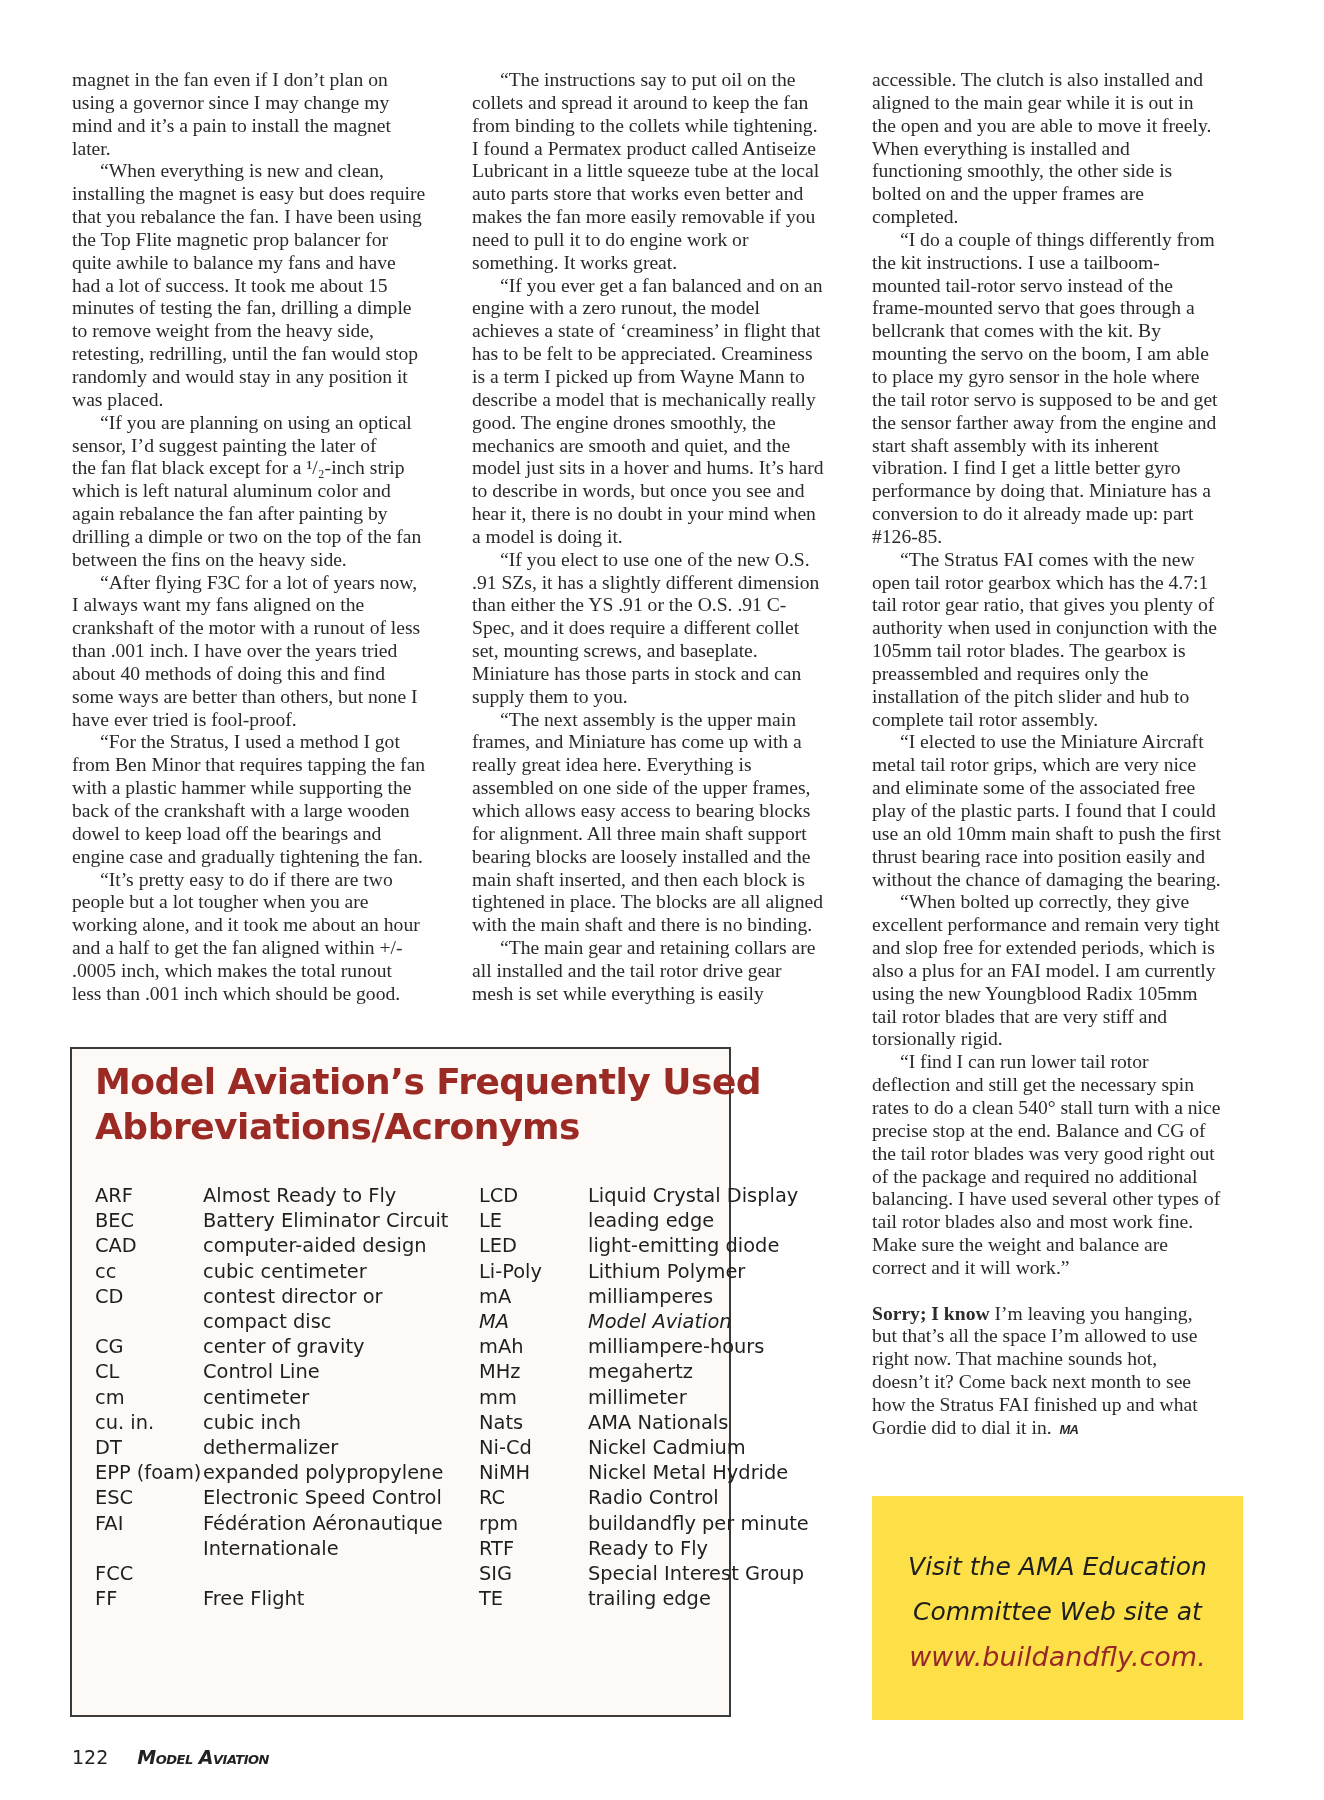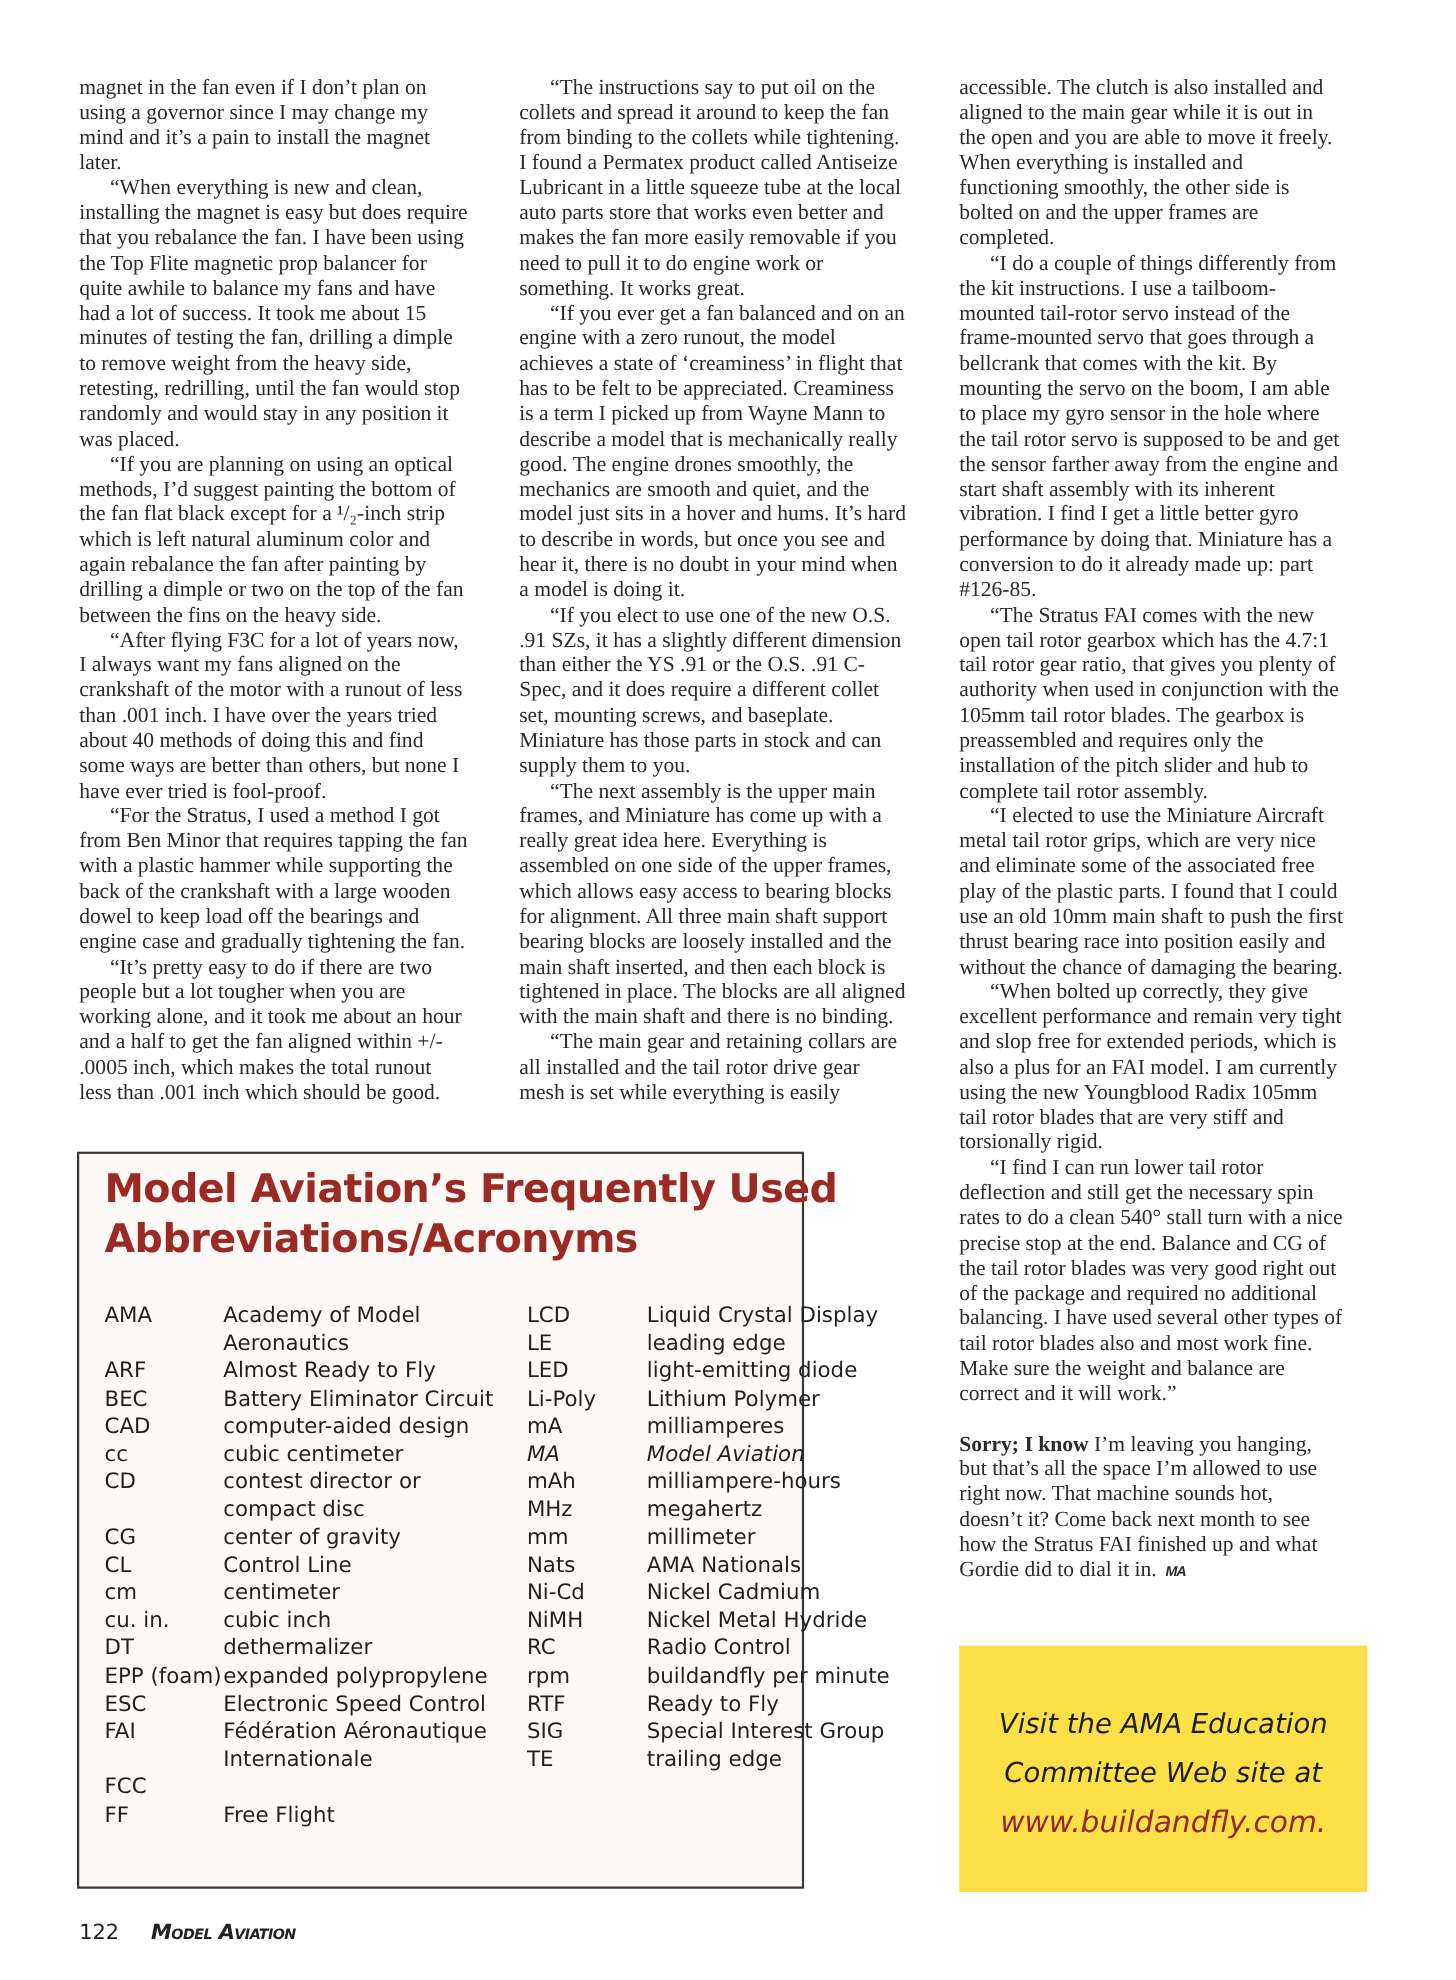--- a/index.html
+++ b/index.html
@@ -68,21 +68,21 @@
     <span class="ln">that you rebalance the fan. I have been using</span>
     <span class="ln">the Top Flite magnetic prop balancer for</span>
     <span class="ln">quite awhile to balance my fans and have</span>
     <span class="ln">had a lot of success. It took me about 15</span>
     <span class="ln">minutes of testing the fan, drilling a dimple</span>
     <span class="ln">to remove weight from the heavy side,</span>
     <span class="ln">retesting, redrilling, until the fan would stop</span>
     <span class="ln">randomly and would stay in any position it</span>
     <span class="ln">was placed.</span>
     <span class="ln ind">“If you are planning on using an optical</span>
-    <span class="ln">methods, I’d suggest painting the bottom of</span>
+    <span class="ln">sensor, I’d suggest painting the later of</span>
     <span class="ln">the fan flat black except for a ¹/₂-inch strip</span>
     <span class="ln">which is left natural aluminum color and</span>
     <span class="ln">again rebalance the fan after painting by</span>
     <span class="ln">drilling a dimple or two on the top of the fan</span>
     <span class="ln">between the fins on the heavy side.</span>
     <span class="ln ind">“After flying F3C for a lot of years now,</span>
     <span class="ln">I always want my fans aligned on the</span>
     <span class="ln">crankshaft of the motor with a runout of less</span>
     <span class="ln">than .001 inch. I have over the years tried</span>
     <span class="ln">about 40 methods of doing this and find</span>
@@ -211,27 +211,20 @@
     </div>
 </div>
 
 <div class="abbr-box">
   <div class="abbr-title">
     <div>Model Aviation’s Frequently Used</div>
     <div>Abbreviations/Acronyms</div>
   </div>
   <div class="abbr-col left">
       <div class="abbr-row">
-        <div class="a">AMA</div>
-        <div class="d">
-          <span>Academy of Model</span>
-          <span>Aeronautics</span>
-        </div>
-      </div>
-      <div class="abbr-row">
         <div class="a">ARF</div>
         <div class="d">
           <span>Almost Ready to Fly</span>
         </div>
       </div>
       <div class="abbr-row">
         <div class="a">BEC</div>
         <div class="d">
           <span>Battery Eliminator Circuit</span>
         </div>

